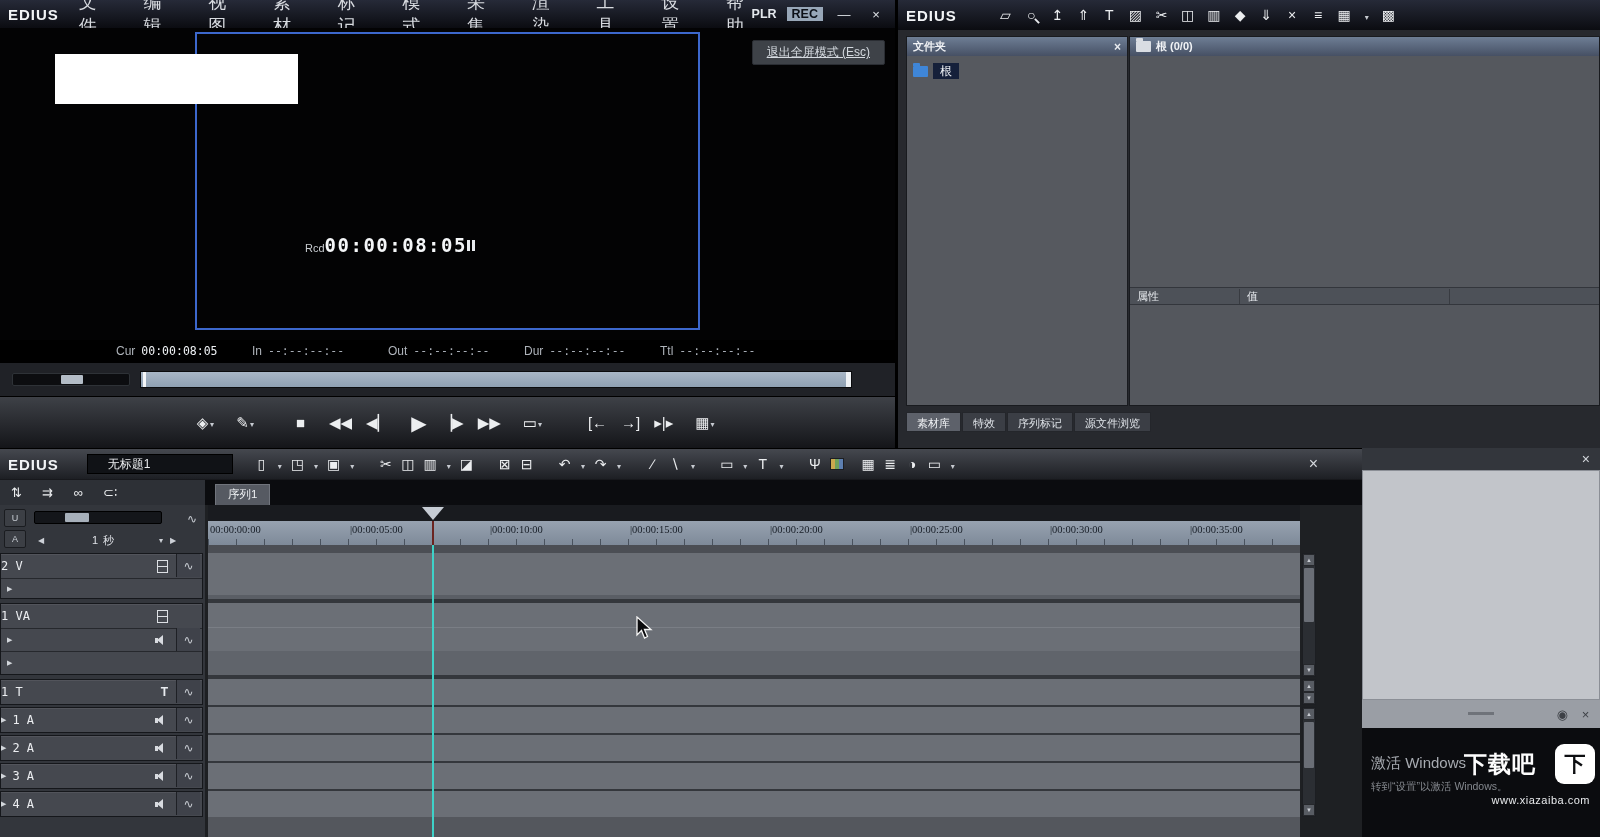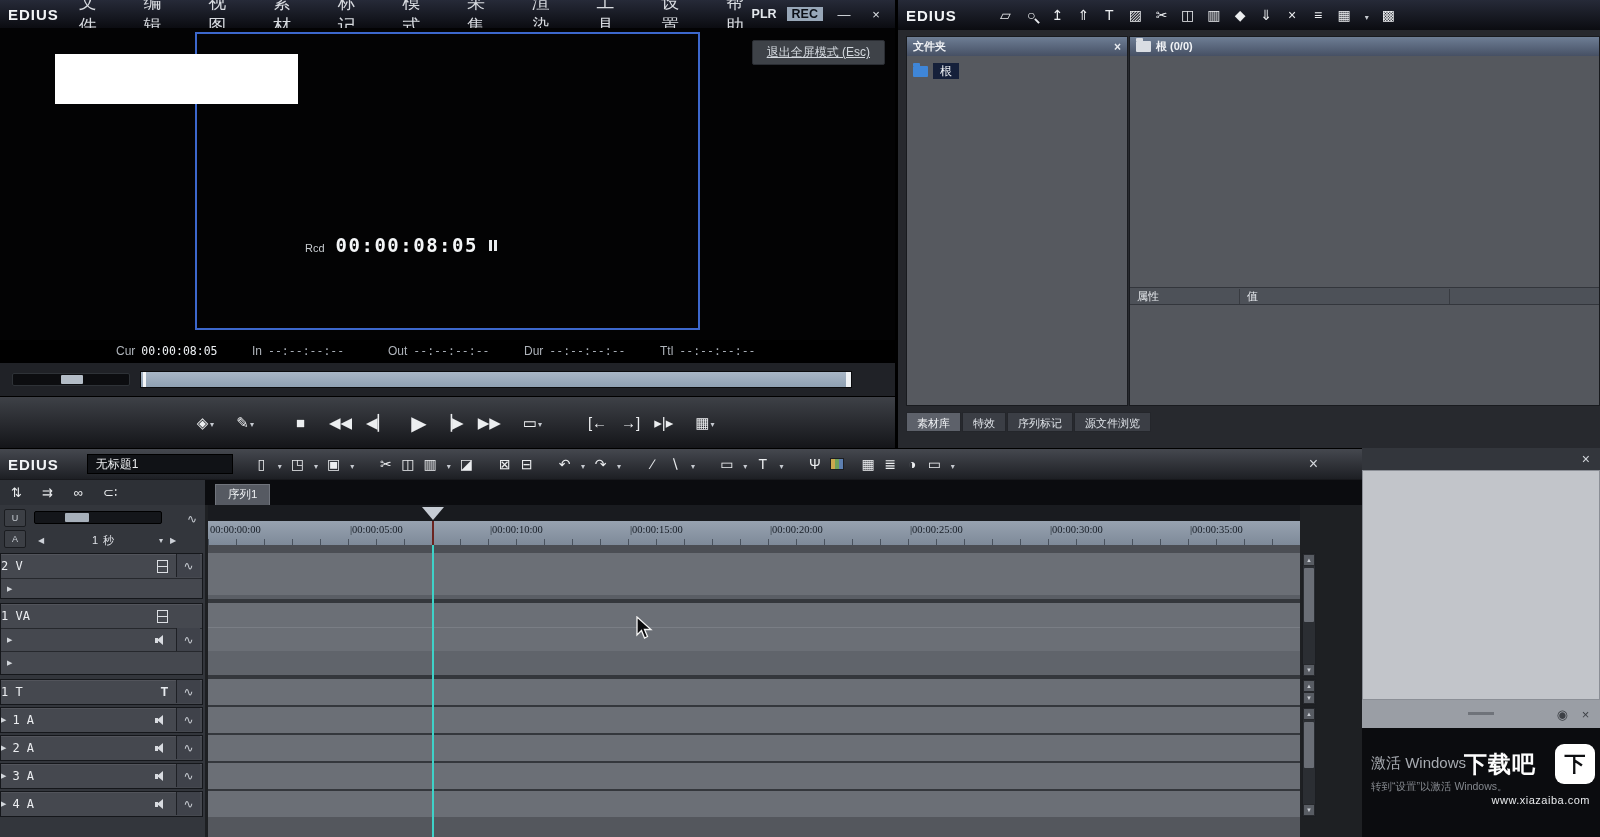--- a/index.html
+++ b/index.html
@@ -20,21 +20,21 @@
   .player{left:0;top:0;width:897px;height:448px;background:#0a0b0d;border-right:2px solid #000}
   .menus{display:flex;gap:39px;font-size:18px;color:#d8dbe0}
   .menu{cursor:default}
   .tb-right{margin-left:auto;display:flex;align-items:center;gap:10px}
   .plr{font-weight:bold;font-size:12.5px;color:#e3e7ec}
   .rec{font-weight:bold;font-size:12.5px;background:#98a7b8;color:#0d1118;padding:0 5px}
   .preview{position:relative;height:312px;background:#030304;overflow:hidden}
   .safe-rect{position:absolute;left:195px;top:4px;width:505px;height:298px;border:2px solid #3c67cc}
   .white-box{position:absolute;left:55px;top:26px;width:243px;height:50px;background:#ffffff}
   .exit-fs{position:absolute;right:10px;top:12px;background:rgba(66,70,77,.94);border:1px solid #2a2d33;color:#d5dae0;font-size:12px;padding:3px 14px;text-decoration:underline;border-radius:2px;font-family:"Liberation Sans",sans-serif}
-  .rcd{position:absolute;left:305px;top:206px;display:flex;align-items:baseline;gap:11px;color:#e8ebee}
+  .rcd{position:absolute;left:305px;top:206px;display:flex;align-items:baseline;gap:0;color:#e8ebee}
   .rcd-label{font-size:11px;color:#c8ccd0}
   .rcd-time{font-family:"DejaVu Sans Mono",monospace;font-size:19px;font-weight:bold;letter-spacing:1.5px;color:#f4f6f8}
   .pbars{display:inline-flex;gap:2px;align-self:center}
   .pbars i{display:block;width:3px;height:11px;background:#e8ebee}
   .statusline{height:22px;background:#000;display:flex;align-items:center;padding-left:116px;font-size:12px}
   .sf{width:121px;margin-right:15px;white-space:nowrap}
   .sf .lbl{color:#aeb3ba;margin-right:6px}
   .sf .val{font-family:"DejaVu Sans Mono",monospace;color:#a7adb5;font-size:11.5px}
   .sf .val.bright{color:#eef1f4}
   .scrubrow{position:relative;height:34px;background:#202227;border-top:1px solid #000}
@@ -75,21 +75,21 @@
   .prop-c2{width:210px;border-right:1px solid #383b41}
   .prop-c3{flex:1}
   .prop-body{flex:1;background:#54575d}
   .bin-tabs{position:absolute;left:8px;bottom:16px;display:flex;gap:1px}
   .btab{height:20px;padding:3px 10px;font-size:11px;color:#dfe3e8;background:#3b3e45;border:1px solid #24262b;cursor:default}
   .btab.active{background:#5d616a;color:#f2f4f7}
 
   
   .timeline{left:0;top:448px;width:1362px;height:389px;background:#24262b;border-top:1px solid #000}
   .tl-titlebar{height:30px;background:linear-gradient(#45484f,#1d1f24);display:flex;align-items:center;padding:0 8px;gap:8px}
-  .proj-field{width:146px;height:20px;background:#101216;border:1px solid #000;color:#eceef0;font-size:12px;display:flex;align-items:center;padding:0 8px}
+  .proj-field{width:146px;height:20px;background:#101216;border:1px solid #000;color:#eceef0;font-size:12px;display:flex;align-items:center;padding:0 20px}
   .tl-toolbar{display:flex;align-items:center;gap:9px;margin-left:14px;flex:1;font-size:14px}
   .tl-toolbar .gap-s{margin-left:8px}
   .tl-toolbar .gap-m{margin-left:16px}
   .tbi.cbar{width:14px;height:12px;background:linear-gradient(90deg,#caa84e 0 33%,#6fa05a 33% 66%,#5d7fb0 66%);border:1px solid #1c1e22}
   .tl-close{margin-right:36px;color:#d6d9de;font-size:16px}
   .tl-modebar{position:relative;height:26px;background:#2d3036;border-top:1px solid #17181c}
   .mode-icons{position:absolute;left:10px;top:0;bottom:0;display:flex;align-items:center;gap:18px;font-size:13px}
   .seq-strip{position:absolute;left:205px;right:0;top:0;bottom:0;background:#0b0c0f;display:flex;align-items:flex-end}
   .seq-tab{height:21px;margin-left:10px;background:#565a62;border:1px solid #70747c;border-bottom:none;color:#eef0f2;font-size:11.5px;padding:3px 12px;line-height:1.2}
   .tl-body{position:absolute;top:56px;left:0;right:0;bottom:0;background:#1e2023}

